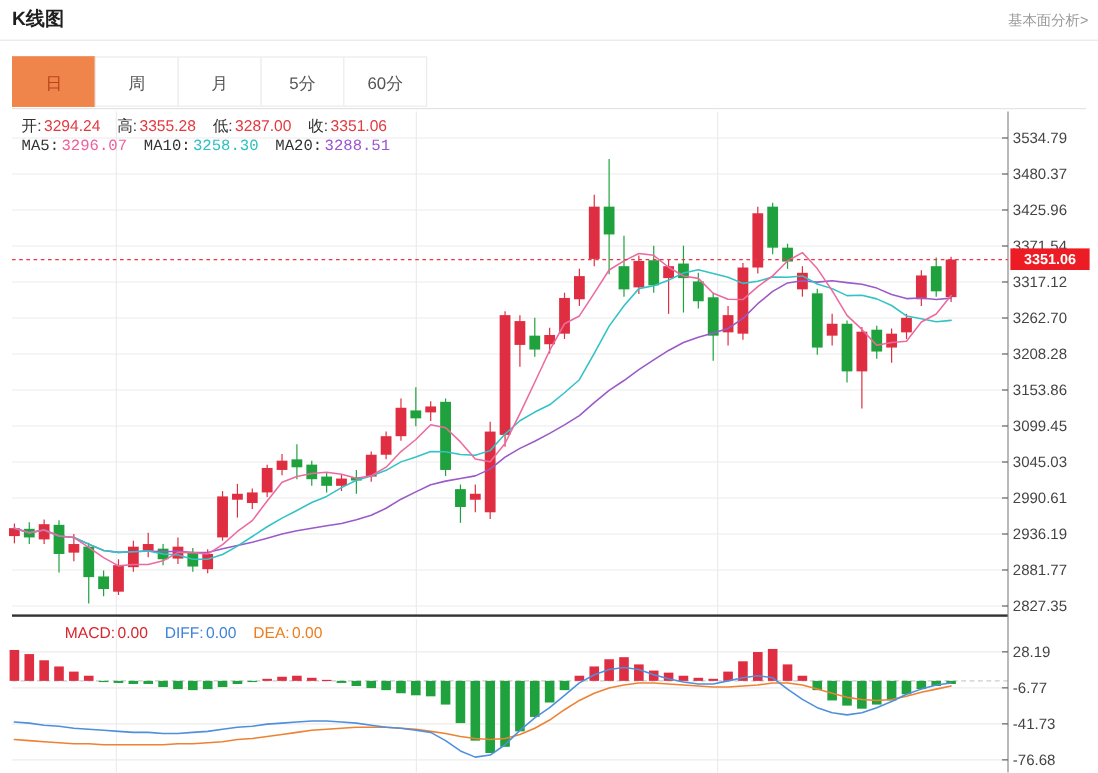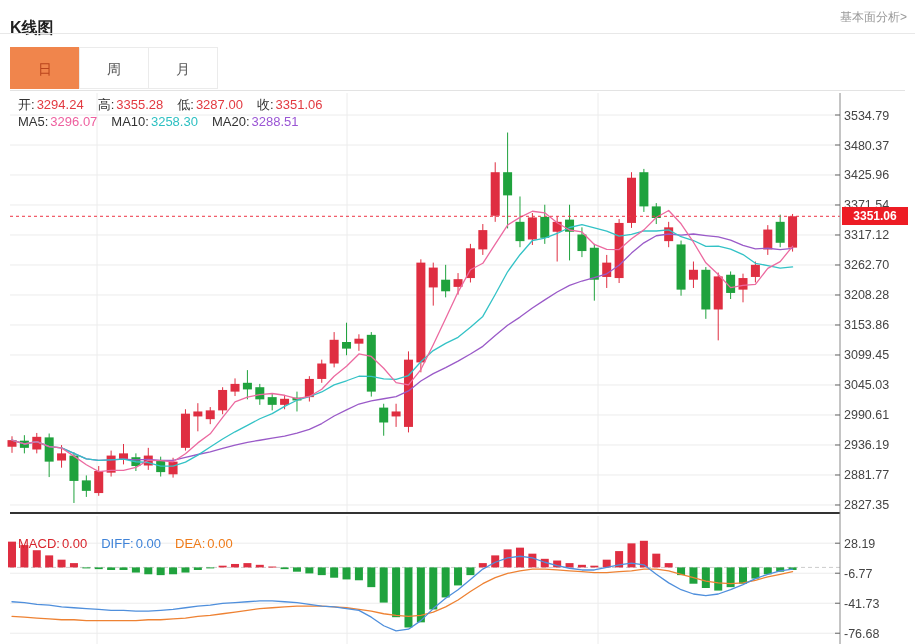--- a/index.html
+++ b/index.html
@@ -1,31 +1,31 @@
 <!DOCTYPE html>
 <html><head>
 <meta charset="utf-8">
 <style>
   html,body{margin:0;padding:0;background:#fff;width:915px;height:644px;overflow:hidden;
     font-family:"Liberation Sans","DejaVu Sans",sans-serif;}
   #stage{position:relative;width:915px;height:644px;background:#fff;}
   #chart-svg{position:absolute;left:0;top:0;z-index:1;}
   .ovl{position:absolute;z-index:2;}
-  #page-title{left:10px;top:18px;font-size:16px;font-weight:bold;color:#1f1f1f;}
+  #page-title{left:10px;top:6px;font-size:16px;font-weight:bold;color:#1f1f1f;}
   #fund-link{right:8px;top:9px;font-size:12px;color:#999;cursor:pointer;}
   #title-divider{left:0;top:33px;width:915px;height:1px;background:#e8e8e8;}
   #tabs{left:10px;top:47px;width:895px;height:43px;border-bottom:1px solid #e3e3e3;display:flex;align-items:stretch;}
   .tab{width:70px;height:42px;line-height:42px;text-align:center;font-size:14px;color:#555;
     background:#fff;border:1px solid #ebebeb;margin-left:-1px;cursor:pointer;box-sizing:border-box;}
   .tab:first-child{margin-left:0;}
   .tab.active{background:#f0854c;color:#b9441c;border-color:#f0854c;}
   .info-row{left:18px;font-size:13px;white-space:nowrap;}
   #ohlc-row{top:96px;}
-  #ma-row{top:114px;}
-  #macd-row{top:536px;}
+  #ma-row{top:114px;font-family:Liberation Mono, monospace;}
+  #macd-row{top:520px;margin-left:36px;}
   .pair{margin-right:14px;}
   .pair .lbl{color:#333;}
   .pair .val{margin-left:2px;}
   #price-tag{left:842px;top:207px;width:66px;height:18px;background:#ed1c24;color:#fff;
     font-size:12px;font-weight:bold;text-align:center;line-height:18px;}
 </style>
 </head>
 <body>
 
 <div id="stage">
@@ -298,20 +298,22 @@
     </svg>
 
   <div class="ovl" id="page-title">K线图</div>
   <div class="ovl" id="fund-link">基本面分析&gt;</div>
   <div class="ovl" id="title-divider"></div>
 
   <div class="ovl" id="tabs">
       <div class="tab active">日</div>
       <div class="tab">周</div>
       <div class="tab">月</div>
+      <div class="tab">5分</div>
+      <div class="tab">60分</div>
     </div>
 
   <div class="ovl info-row" id="ohlc-row"><span class="pair"><span class="lbl">开:</span><span class="val" style="color: rgb(226, 58, 65);">3294.24</span></span><span class="pair"><span class="lbl">高:</span><span class="val" style="color: rgb(226, 58, 65);">3355.28</span></span><span class="pair"><span class="lbl">低:</span><span class="val" style="color: rgb(226, 58, 65);">3287.00</span></span><span class="pair"><span class="lbl">收:</span><span class="val" style="color: rgb(226, 58, 65);">3351.06</span></span></div>
   <div class="ovl info-row" id="ma-row"><span class="pair"><span class="lbl">MA5:</span><span class="val" style="color: rgb(238, 95, 158);">3296.07</span></span><span class="pair"><span class="lbl">MA10:</span><span class="val" style="color: rgb(46, 192, 194);">3258.30</span></span><span class="pair"><span class="lbl">MA20:</span><span class="val" style="color: rgb(154, 85, 212);">3288.51</span></span></div>
   <div class="ovl info-row" id="macd-row"><span class="pair"><span class="lbl" style="color: rgb(216, 36, 44);">MACD:</span><span class="val" style="color: rgb(216, 36, 44);">0.00</span></span><span class="pair"><span class="lbl" style="color: rgb(63, 131, 216);">DIFF:</span><span class="val" style="color: rgb(63, 131, 216);">0.00</span></span><span class="pair"><span class="lbl" style="color: rgb(239, 124, 27);">DEA:</span><span class="val" style="color: rgb(239, 124, 27);">0.00</span></span></div>
 
   <div class="ovl" id="price-tag">3351.06</div>
 </div>
 
 </body></html>

